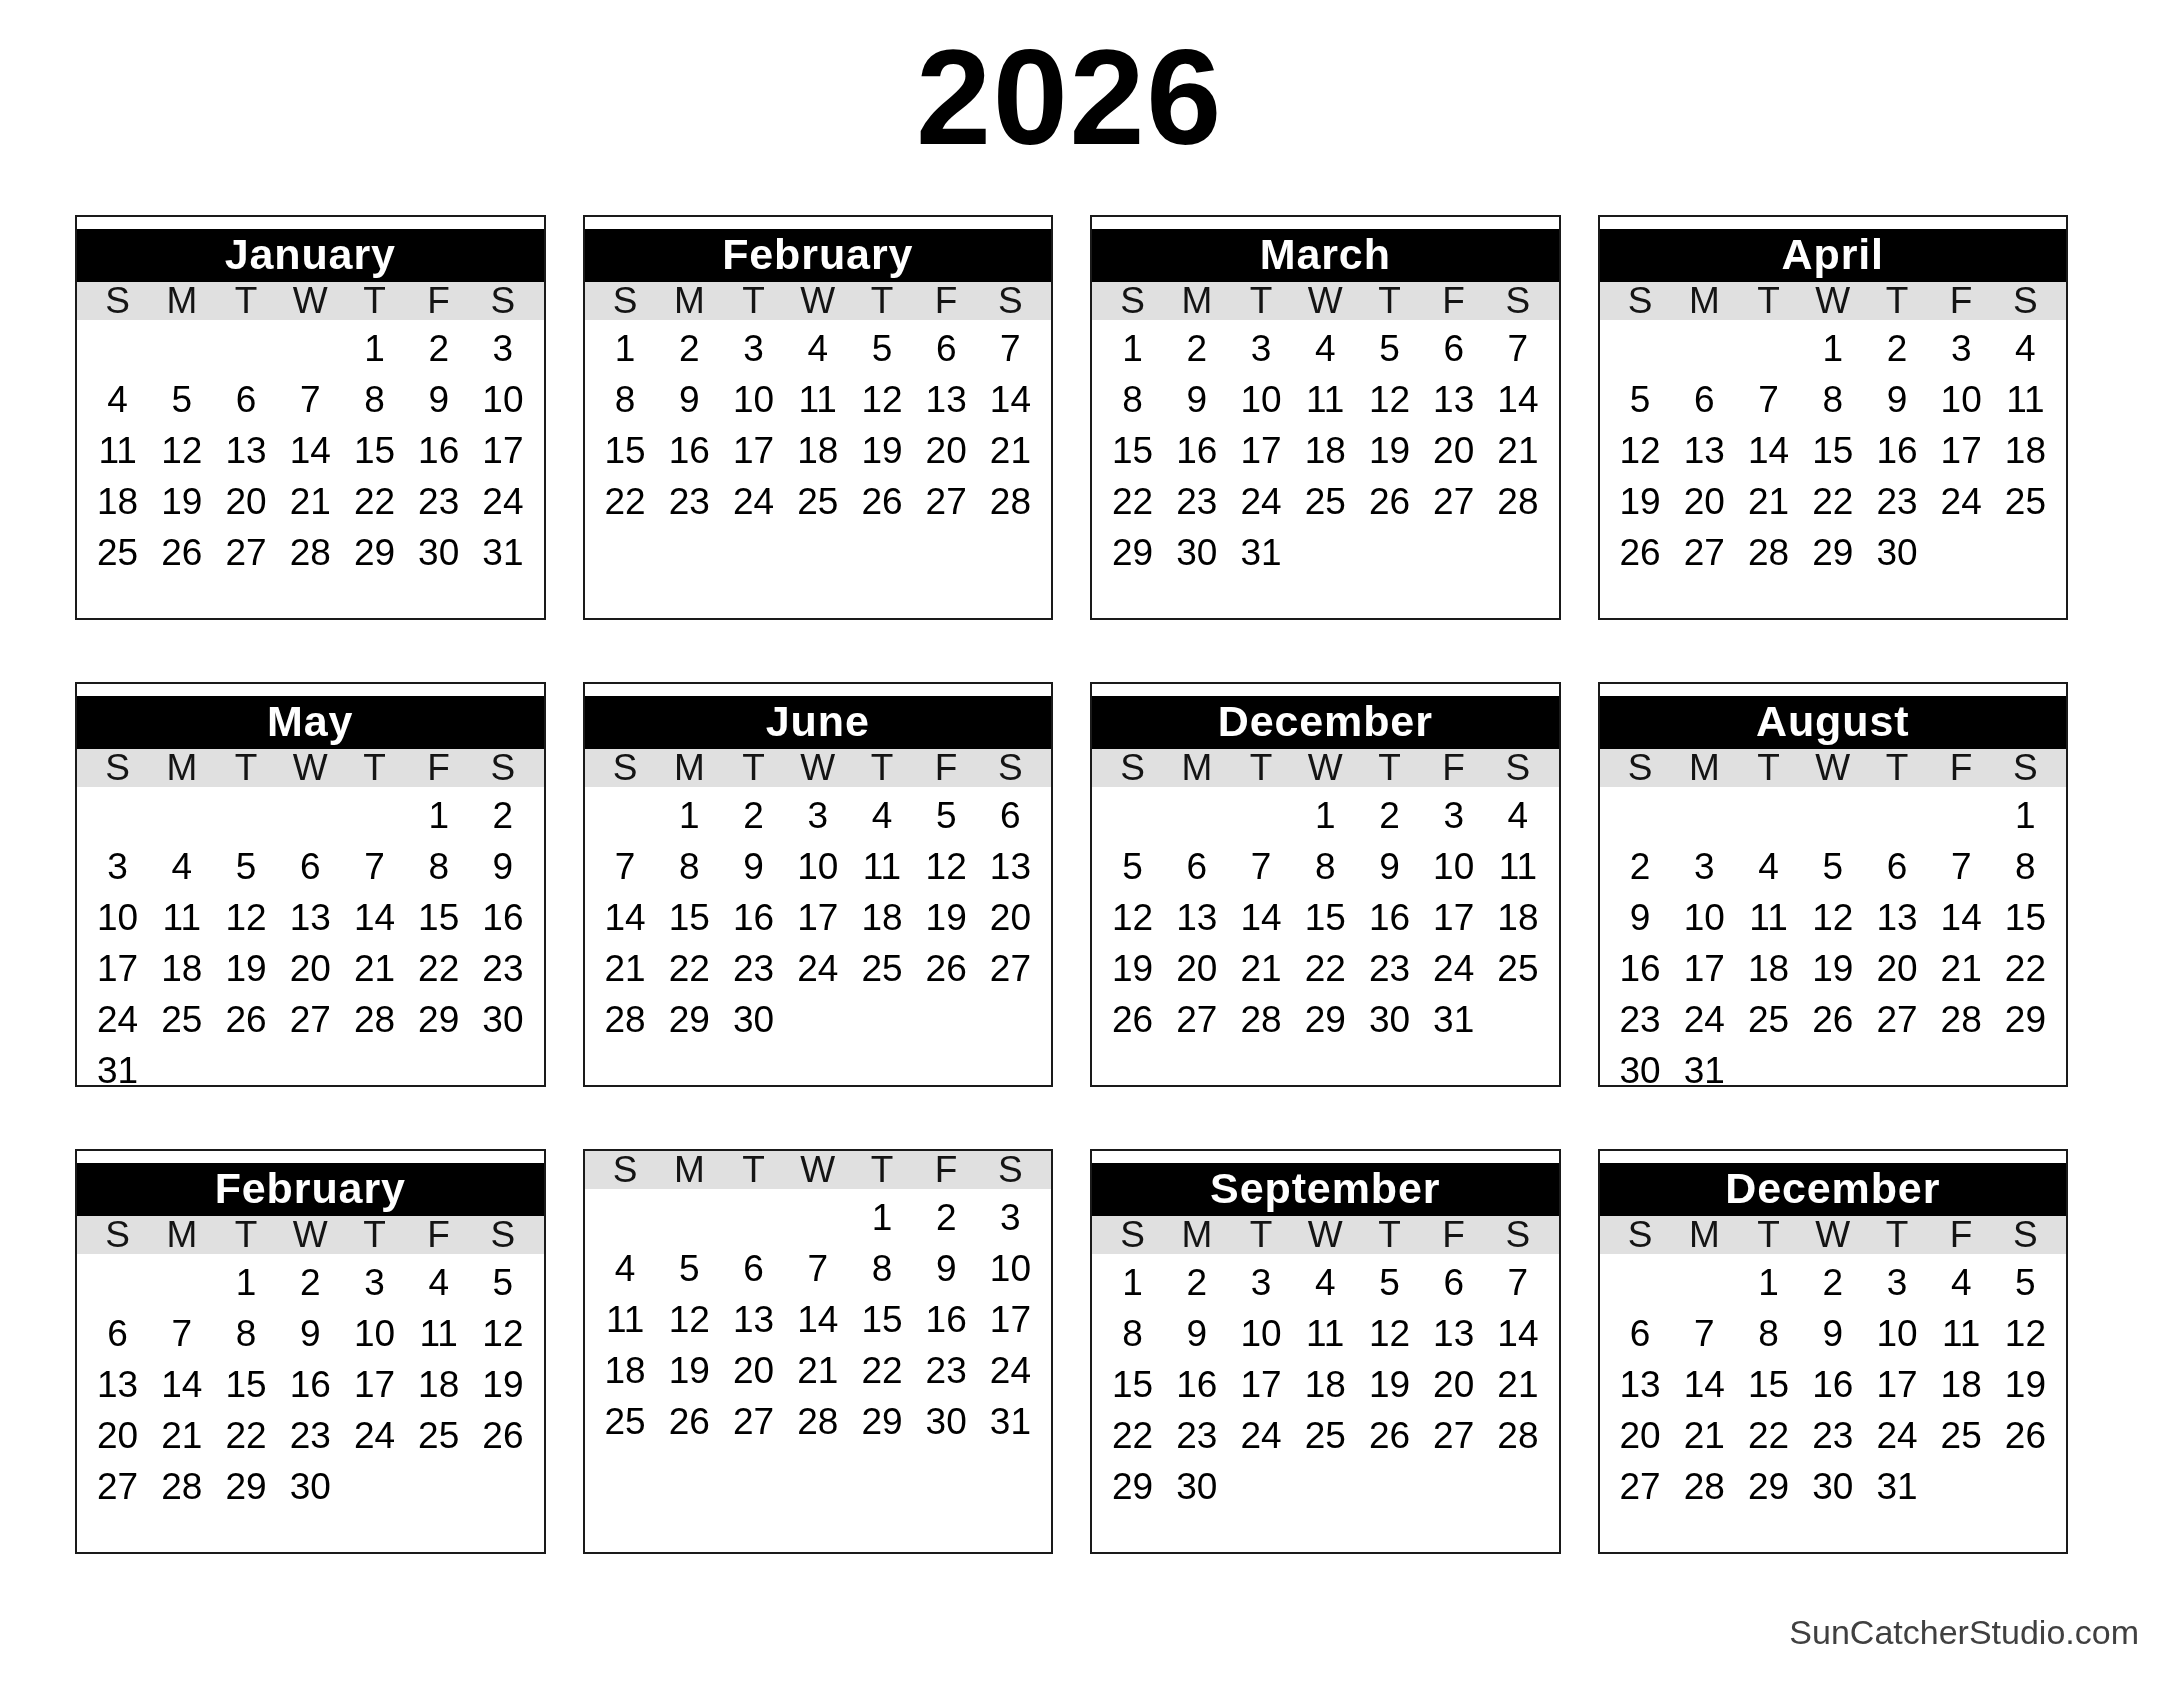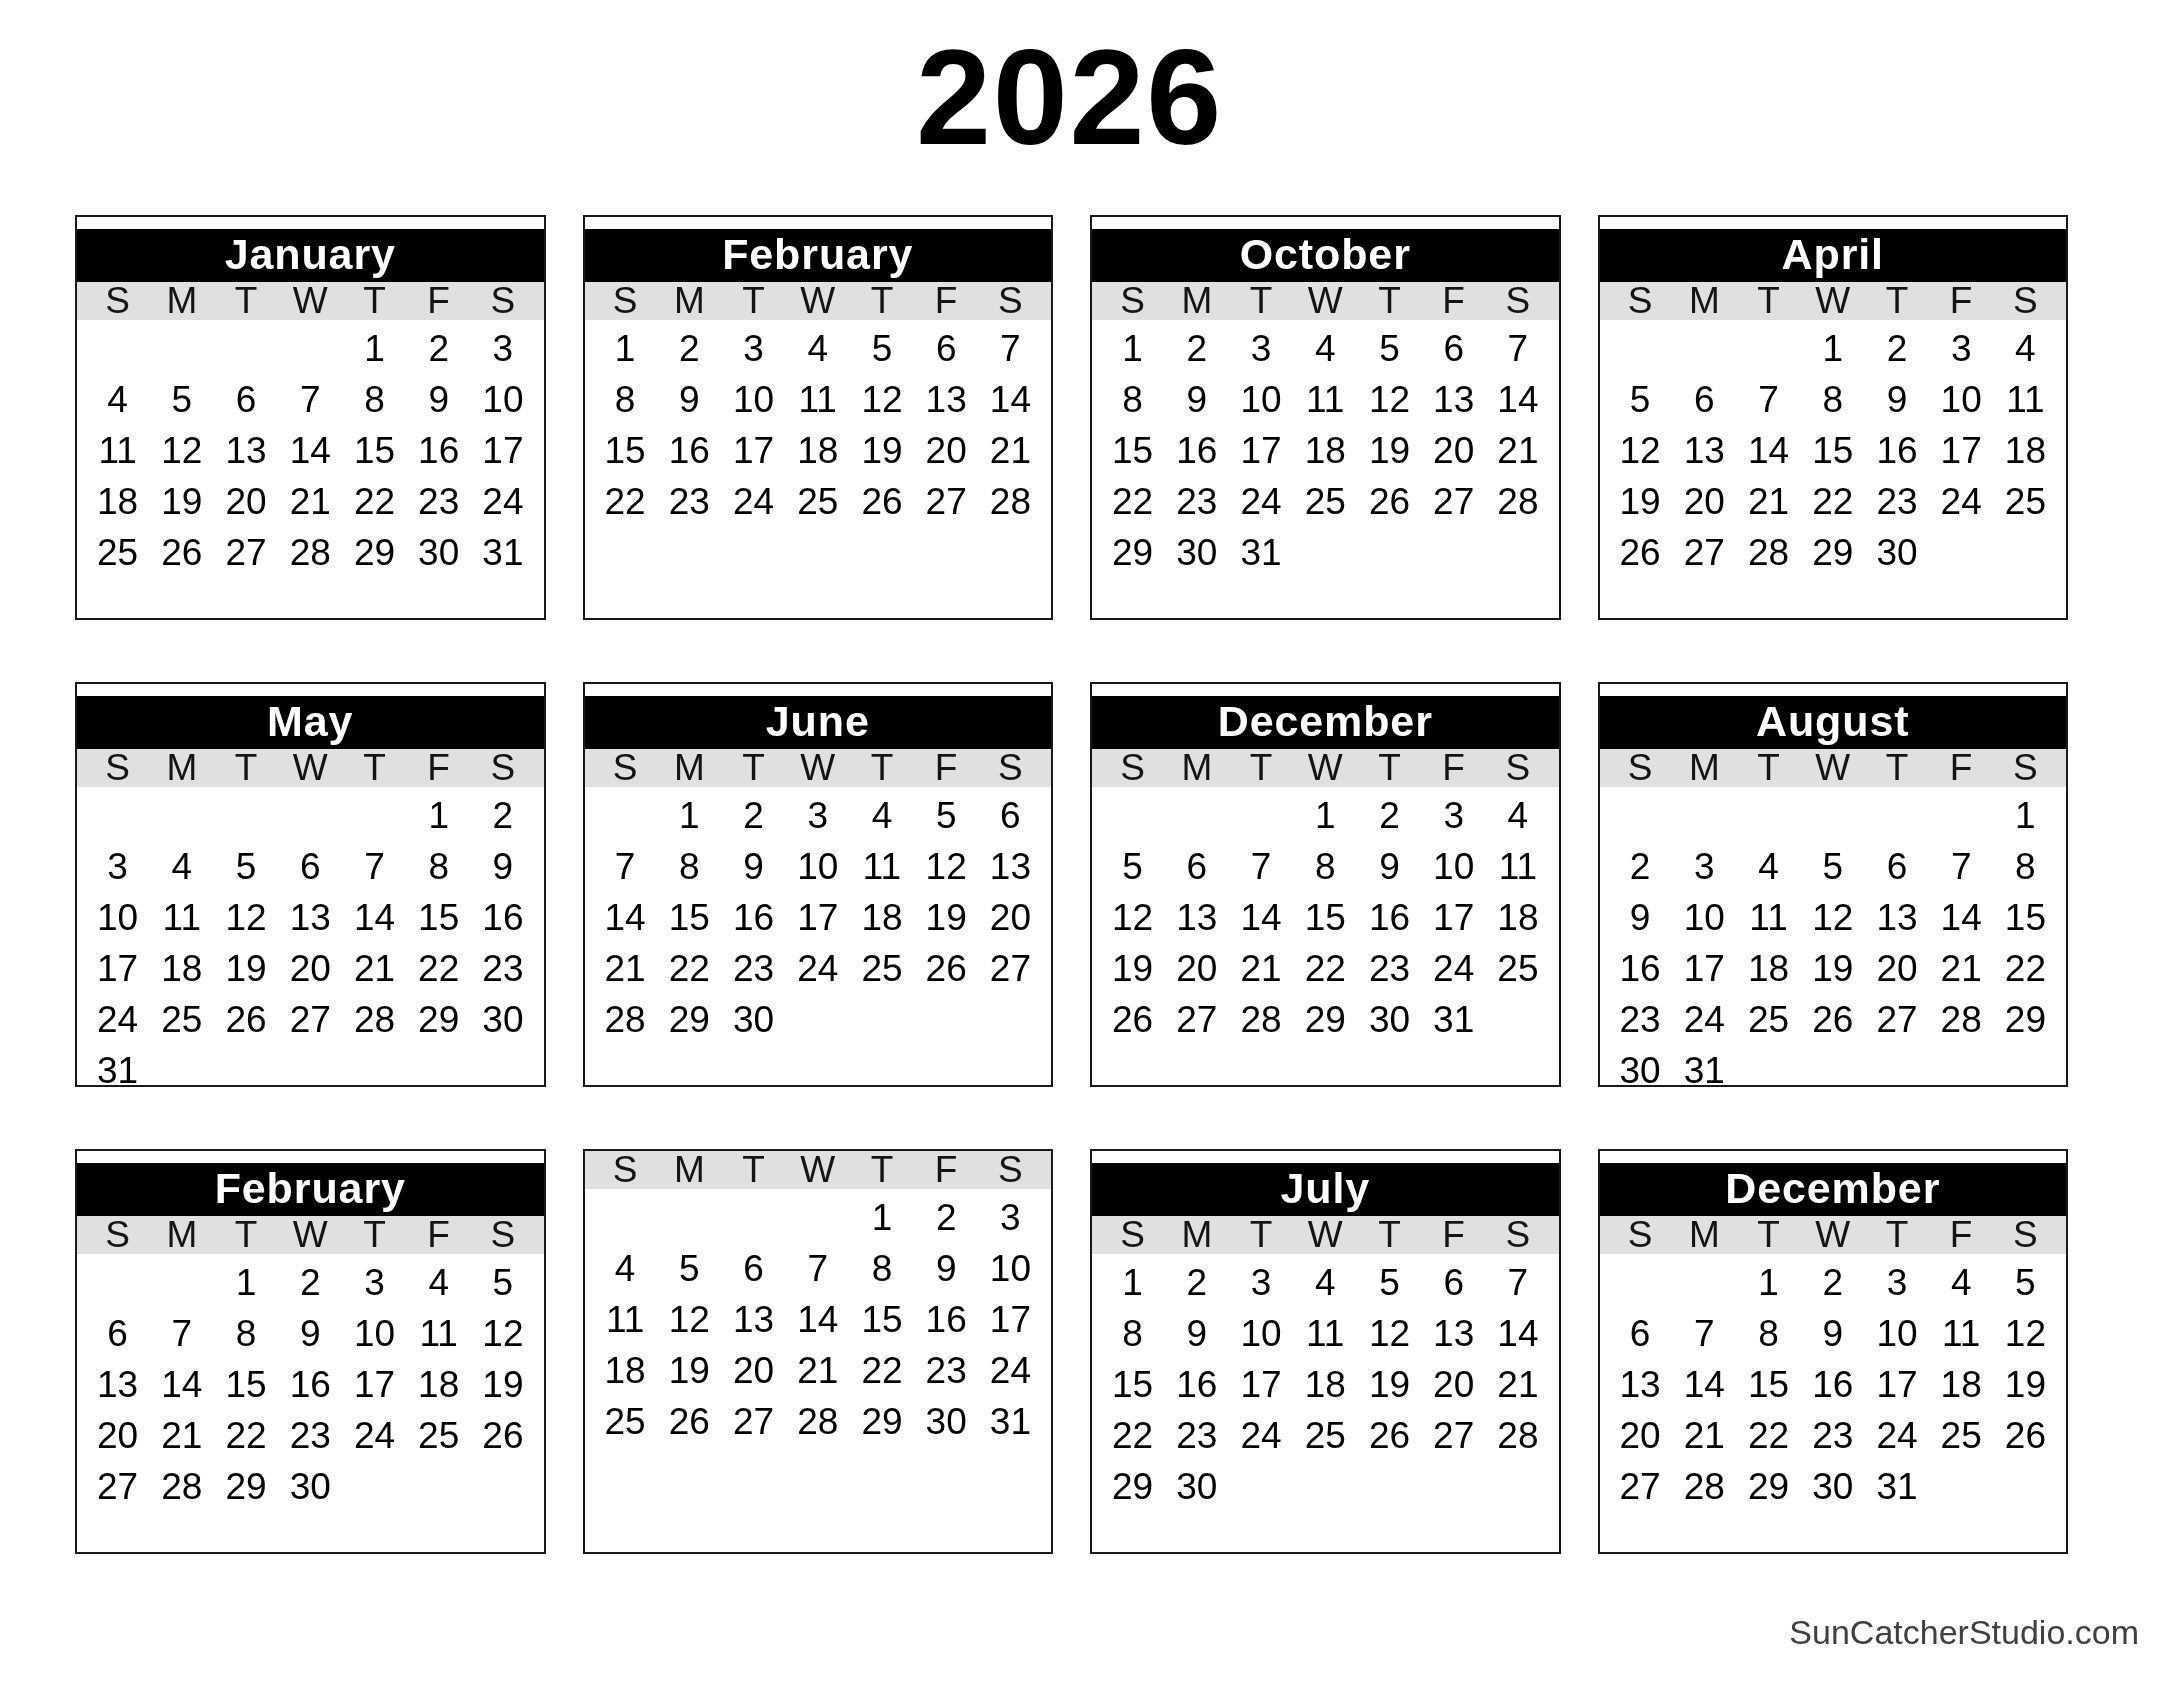--- a/index.html
+++ b/index.html
@@ -186,21 +186,21 @@
           <span class="date-cell">22</span>
           <span class="date-cell">23</span>
           <span class="date-cell">24</span>
           <span class="date-cell">25</span>
           <span class="date-cell">26</span>
           <span class="date-cell">27</span>
           <span class="date-cell">28</span>
         </div>
       </section>
       <section class="month-card">
-        <div class="month-header">October</div>
+        <div class="month-header">March</div>
         <div class="weekday-row">
           <span class="weekday">S</span>
           <span class="weekday">M</span>
           <span class="weekday">T</span>
           <span class="weekday">W</span>
           <span class="weekday">T</span>
           <span class="weekday">F</span>
           <span class="weekday">S</span>
         </div>
         <div class="dates-grid">
@@ -591,21 +591,21 @@
           <span class="date-cell">25</span>
           <span class="date-cell">26</span>
           <span class="date-cell">27</span>
           <span class="date-cell">28</span>
           <span class="date-cell">29</span>
           <span class="date-cell">30</span>
           <span class="date-cell">31</span>
         </div>
       </section>
       <section class="month-card">
-        <div class="month-header">July</div>
+        <div class="month-header">September</div>
         <div class="weekday-row">
           <span class="weekday">S</span>
           <span class="weekday">M</span>
           <span class="weekday">T</span>
           <span class="weekday">W</span>
           <span class="weekday">T</span>
           <span class="weekday">F</span>
           <span class="weekday">S</span>
         </div>
         <div class="dates-grid">

